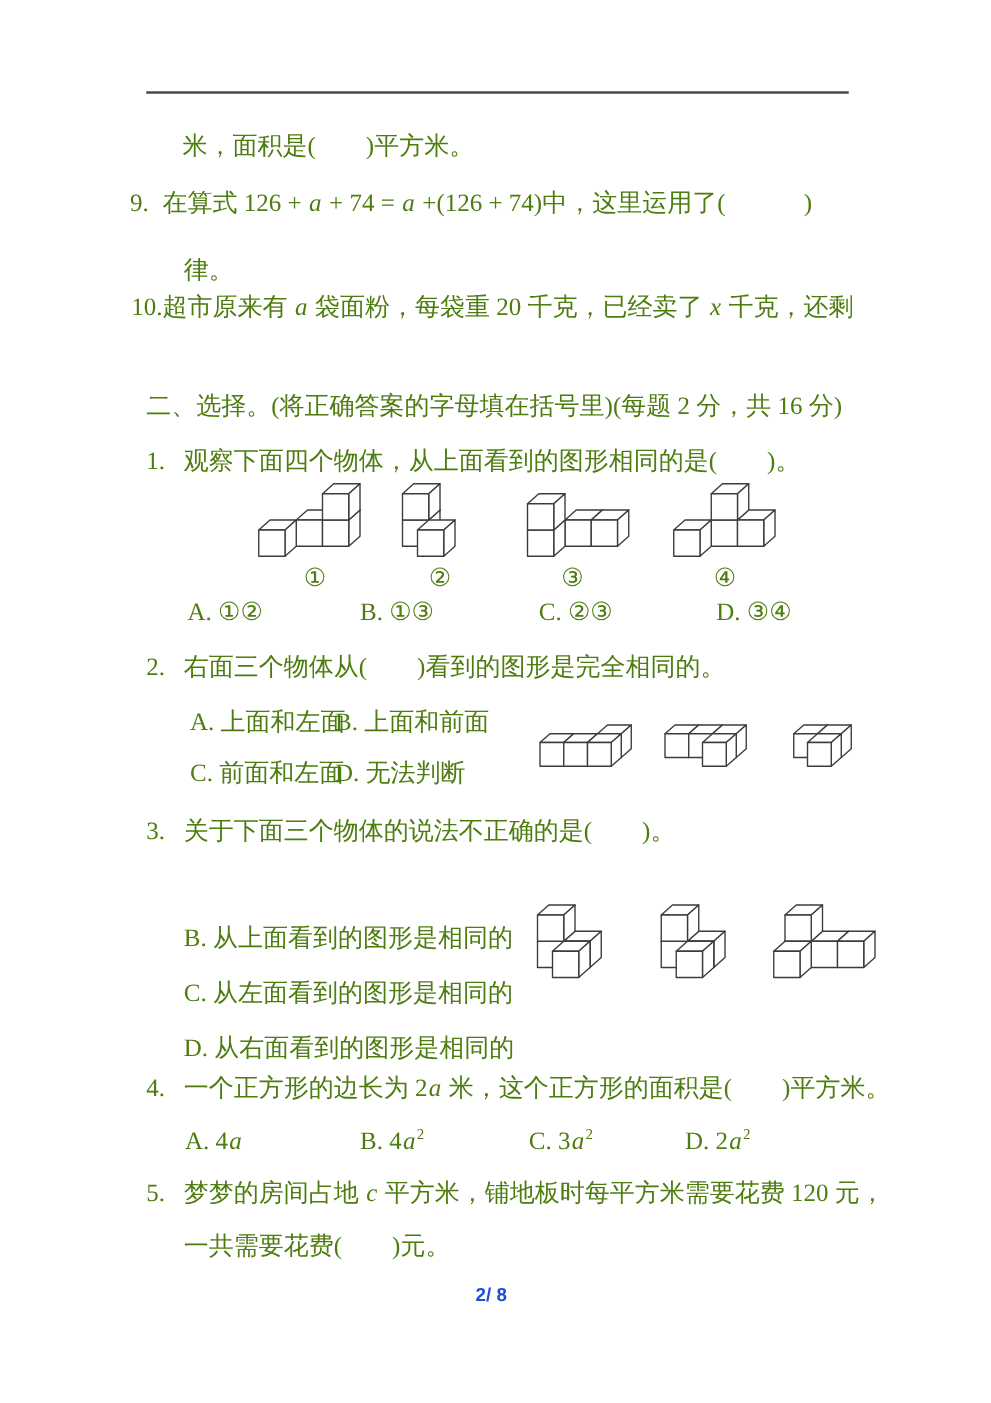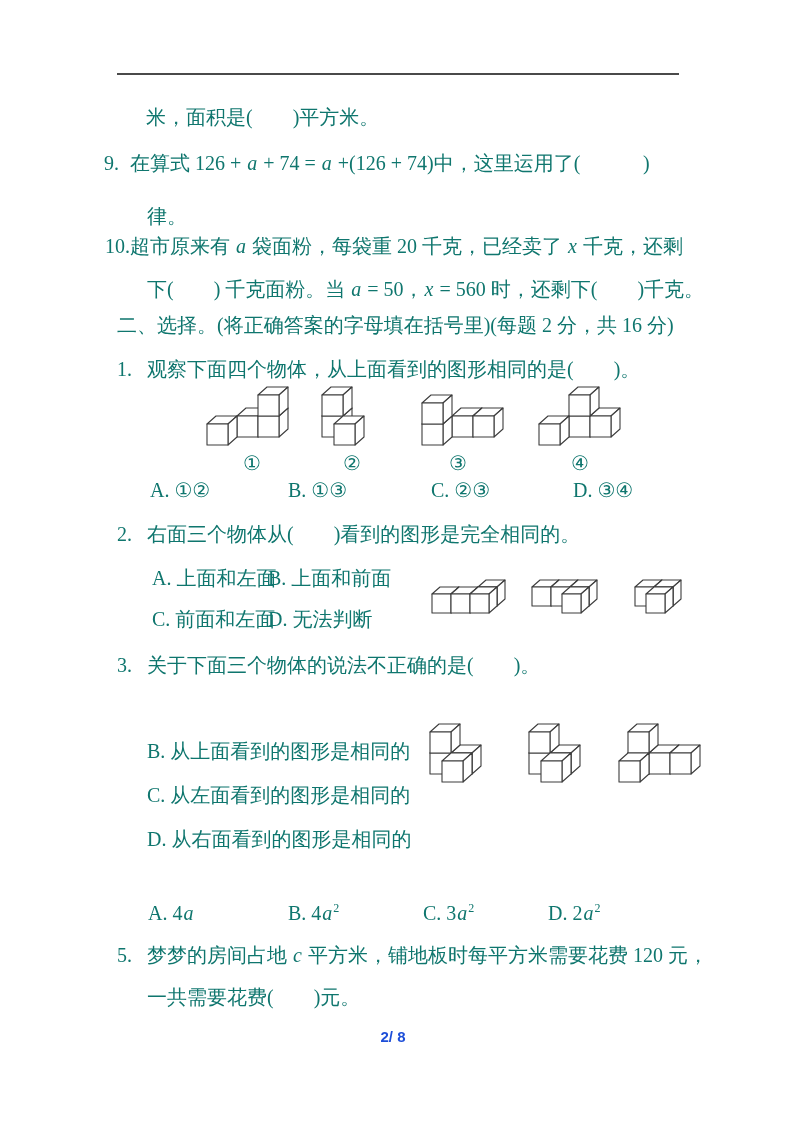--- a/index.html
+++ b/index.html
@@ -1,19 +1,19 @@
 <!DOCTYPE html>
 <html><head>
 <meta charset="utf-8">
 <style>
   html,body{margin:0;padding:0;background:#ffffff;}
   #page{position:relative;width:793px;height:1122px;background:#ffffff;overflow:hidden;
         font-family:"Liberation Serif","DejaVu Serif",serif;color:#141414;}
   .rule{position:absolute;left:117px;top:73px;width:562px;height:2px;background:#4a4a4a;}
-  .t{position:absolute;font-size:20px;line-height:26px;white-space:pre;color:#0f766e;}
+  .t{position:absolute;font-size:20px;line-height:26px;white-space:pre;color:#4d7c0f;}
   .num{display:inline-block;}
   .w26{width:26px;}
   .w30{width:30px;}
   .w34{width:34px;text-align:right;}
   .v{font-style:italic;padding:0 1px;}
   sup{font-size:12px;line-height:0;}
   .circ{font-size:20px;transform:translateX(-50%);}
   .cubes{position:absolute;overflow:visible;}
   .footer{position:absolute;left:393px;top:1028px;transform:translateX(-50%);
           font-family:"Liberation Sans","DejaVu Sans",sans-serif;font-weight:bold;
@@ -25,21 +25,20 @@
 <div id="page">
   <div class="rule"></div>
 
   <div class="t" style="left:146px;top:104px">米，面积是(　　)平方米。</div>
 
   <div class="t" style="left:104px;top:150px"><span class="num w26">9.</span><span>在算式 126 + </span><span class="v">a</span><span> + 74 = </span><span class="v">a</span><span> +(126 + 74)中，这里运用了(</span></div>
   <div class="t" style="left:643px;top:150px">)</div>
   <div class="t" style="left:147px;top:203px">律。</div>
 
   <div class="t" style="left:96px;top:233px"><span class="num w34">10.</span><span>超市原来有 </span><span class="v">a</span><span> 袋面粉，每袋重 20 千克，已经卖了 </span><span class="v">x</span><span> 千克，还剩</span></div>
-  <div class="t" style="left:147px;top:276px"><span>下(　　) 千克面粉。当 </span><span class="v">a</span><span> = 50，</span><span class="v">x</span><span> = 560 时，还剩下(　　)千克。</span></div>
 
   <div class="t" style="left:117px;top:312px">二、选择。(将正确答案的字母填在括号里)(每题 2 分，共 16 分)</div>
 
   <div class="t" style="left:117px;top:356px"><span class="num w30">1.</span><span>观察下面四个物体，从上面看到的图形相同的是(　　)。</span></div>
 
   <svg class="cubes" style="left:205px;top:385px" viewBox="0 0 85 62" width="85" height="62">
       <polygon points="32,31 41,23 62,23 53,31" fill="#ffffff" stroke="#3c3c3c" stroke-width="1.1" stroke-linejoin="round"></polygon>
       <polygon points="53,31 62,23 62,44 53,52" fill="#ffffff" stroke="#3c3c3c" stroke-width="1.1" stroke-linejoin="round"></polygon>
       <polygon points="32,31 53,31 53,52 32,52" fill="#ffffff" stroke="#3c3c3c" stroke-width="1.1" stroke-linejoin="round"></polygon>
       <polygon points="53,31 62,23 83,23 74,31" fill="#ffffff" stroke="#3c3c3c" stroke-width="1.1" stroke-linejoin="round"></polygon>
@@ -192,20 +191,21 @@
       <polygon points="74,31 83,23 83,44 74,52" fill="#ffffff" stroke="#3c3c3c" stroke-width="1.1" stroke-linejoin="round"></polygon>
       <polygon points="53,31 74,31 74,52 53,52" fill="#ffffff" stroke="#3c3c3c" stroke-width="1.1" stroke-linejoin="round"></polygon>
       <polygon points="11,10 20,2 41,2 32,10" fill="#ffffff" stroke="#3c3c3c" stroke-width="1.1" stroke-linejoin="round"></polygon>
       <polygon points="32,10 41,2 41,23 32,31" fill="#ffffff" stroke="#3c3c3c" stroke-width="1.1" stroke-linejoin="round"></polygon>
       <polygon points="11,10 32,10 32,31 11,31" fill="#ffffff" stroke="#3c3c3c" stroke-width="1.1" stroke-linejoin="round"></polygon>
       <polygon points="2,39 11,31 32,31 23,39" fill="#ffffff" stroke="#3c3c3c" stroke-width="1.1" stroke-linejoin="round"></polygon>
       <polygon points="23,39 32,31 32,52 23,60" fill="#ffffff" stroke="#3c3c3c" stroke-width="1.1" stroke-linejoin="round"></polygon>
       <polygon points="2,39 23,39 23,60 2,60" fill="#ffffff" stroke="#3c3c3c" stroke-width="1.1" stroke-linejoin="round"></polygon>
     </svg>
 
+  <div class="t" style="left:117px;top:858px"><span class="num w30">4.</span><span>一个正方形的边长为 2</span><span class="v">a</span><span> 米，这个正方形的面积是(　　)平方米。</span></div>
 
   <div class="t" style="left:148px;top:900px"><span>A. 4</span><span class="v">a</span><sup></sup></div>
   <div class="t" style="left:288px;top:900px"><span>B. 4</span><span class="v">a</span><sup>2</sup></div>
   <div class="t" style="left:423px;top:900px"><span>C. 3</span><span class="v">a</span><sup>2</sup></div>
   <div class="t" style="left:548px;top:900px"><span>D. 2</span><span class="v">a</span><sup>2</sup></div>
 
   <div class="t" style="left:117px;top:942px"><span class="num w30">5.</span><span>梦梦的房间占地 </span><span class="v">c</span><span> 平方米，铺地板时每平方米需要花费 120 元，</span></div>
   <div class="t" style="left:147px;top:984px">一共需要花费(　　)元。</div>
 
   <div class="footer">2/ 8</div>

